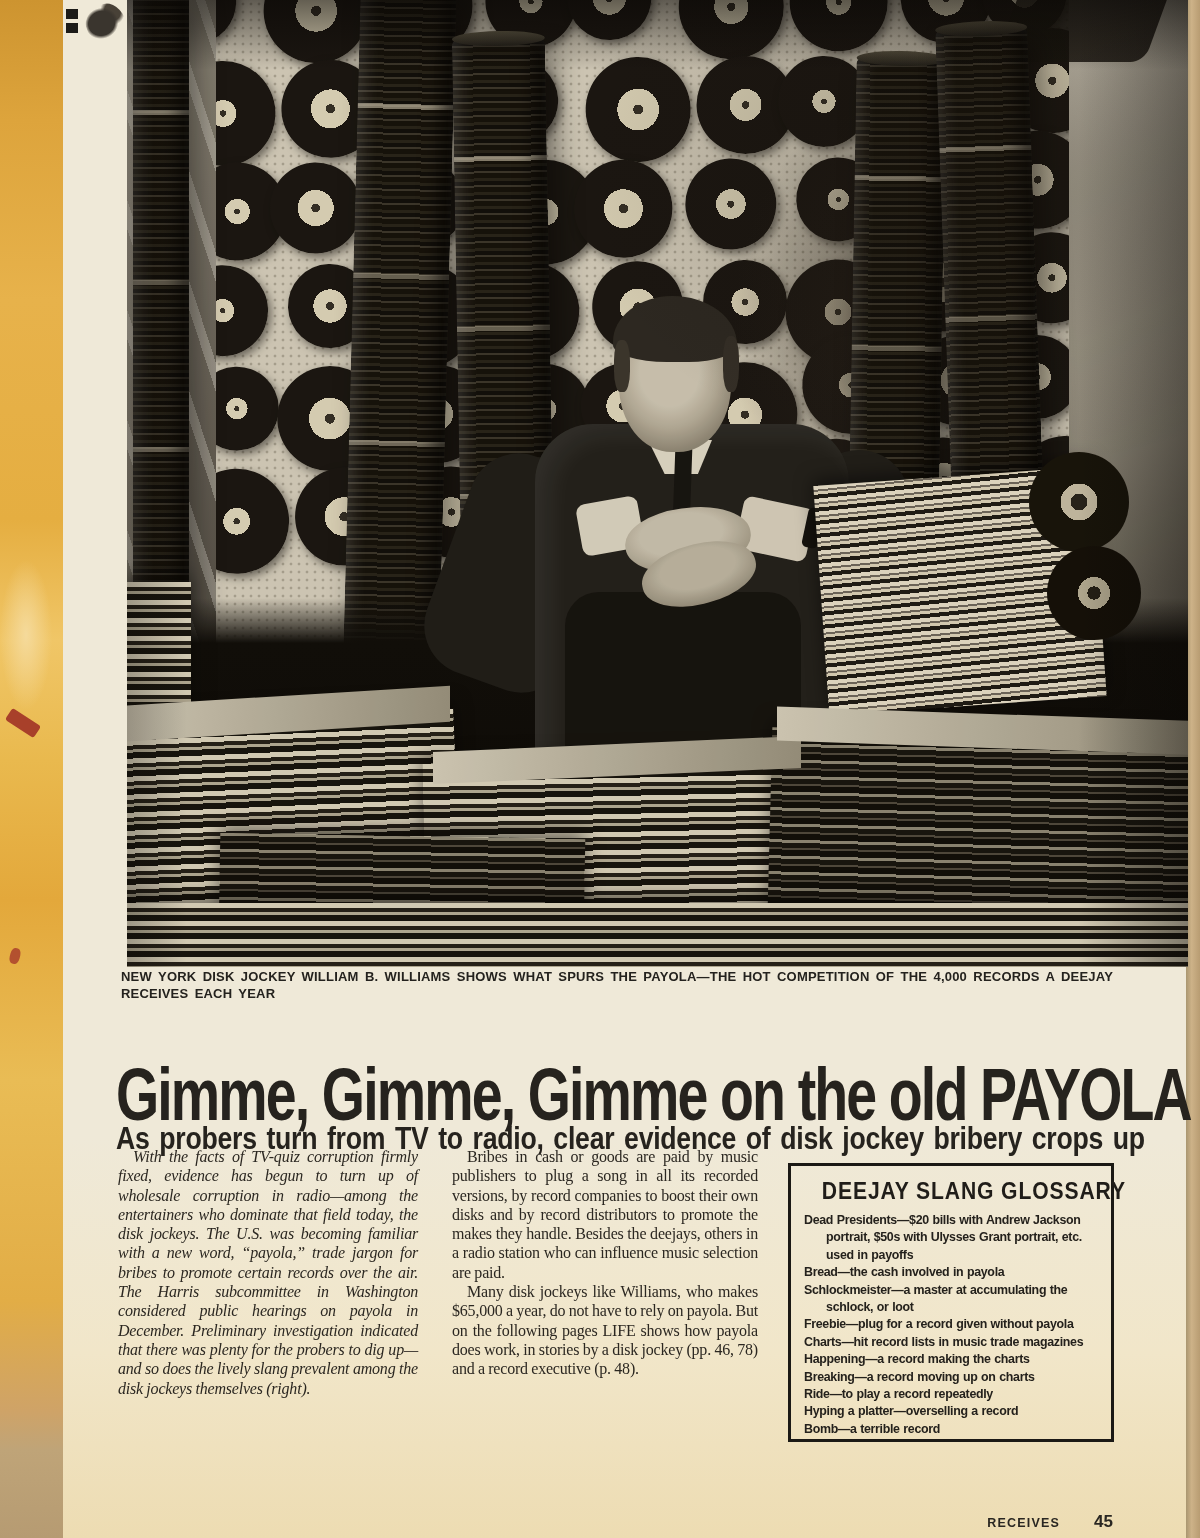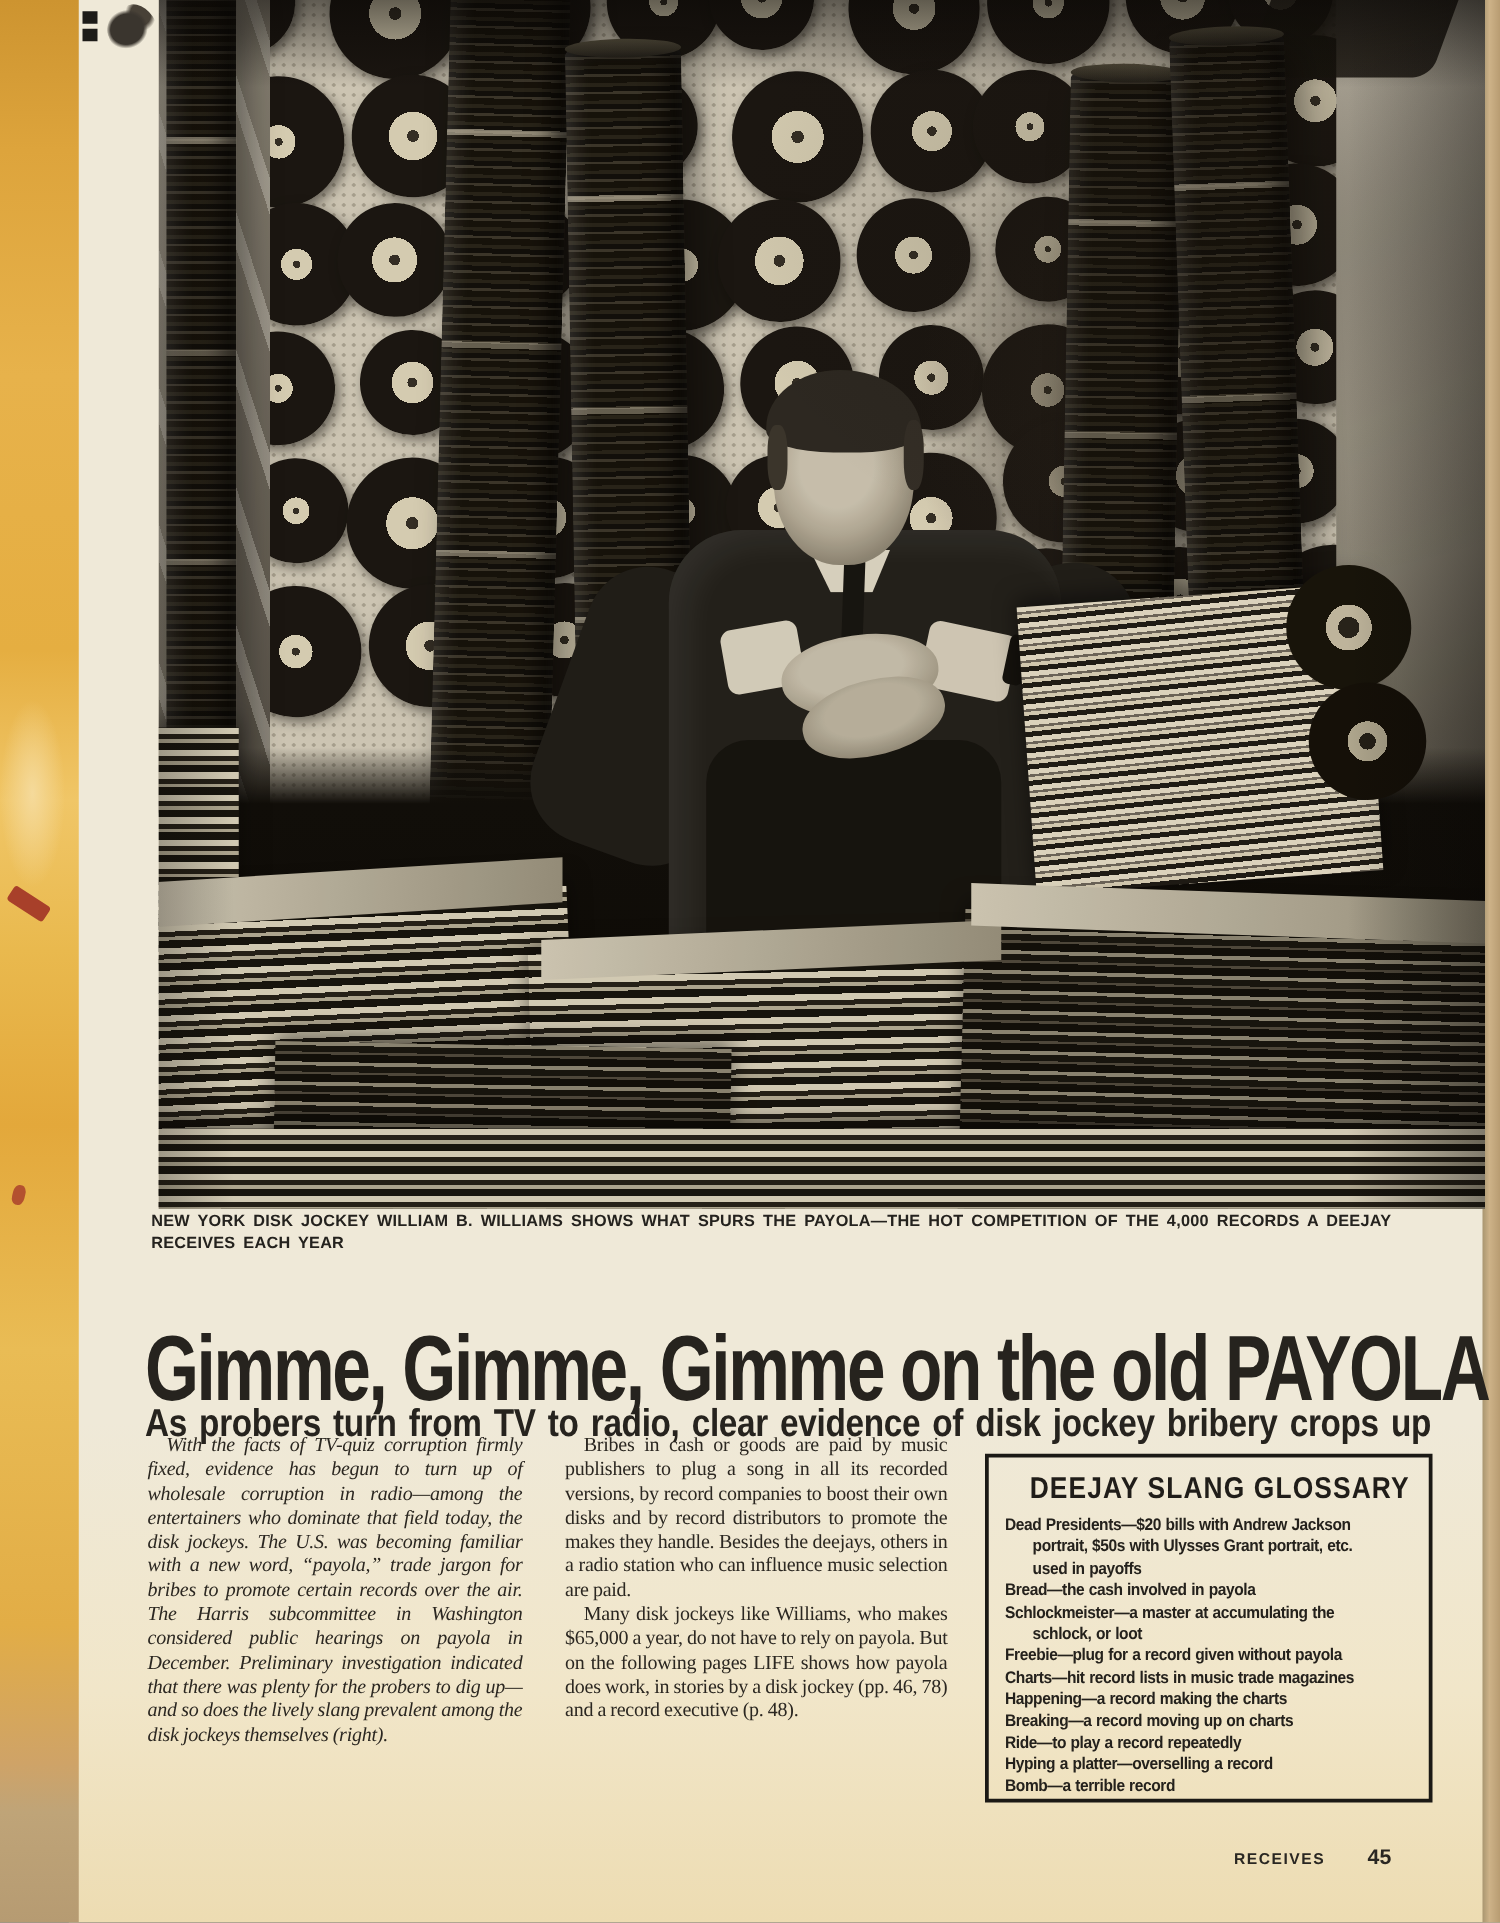--- a/index.html
+++ b/index.html
@@ -123,32 +123,32 @@
   .subhead{position:absolute;left:116px;top:1094px;white-space:nowrap;color:#26231e;
         font:bold 31px/38px "Liberation Sans",sans-serif;letter-spacing:-.3px;word-spacing:3px;
         transform:scaleX(.86);transform-origin:0 0;}
   .col{position:absolute;top:1147px;color:#2b2721;text-align:justify;
         font:16px/19.3px "Liberation Serif",serif;letter-spacing:-.2px;word-spacing:-.4px;}
   .col p{margin:0;}
   .col p.ind{text-indent:15px;}
   .col-left{left:118px;width:300px;font-style:italic;}
   .col-mid{left:452px;width:306px;}
 
-  .glossary{position:absolute;left:788px;top:1163px;width:358px;height:279px;
+  .glossary{position:absolute;left:788px;top:1163px;width:326px;height:279px;
         border:3px solid #1b1915;box-sizing:border-box;padding:9px 10px 0 13px;}
   .glossary h3{margin:2px 0 7px;text-align:center;color:#201d19;white-space:nowrap;
         font:bold 24px/27px "Liberation Sans",sans-serif;letter-spacing:1px;
         transform:scaleX(.88);transform-origin:center;}
   .entries{width:318px;transform:scaleX(.92);transform-origin:0 0;}
   .entry{margin:0;padding-left:24px;text-indent:-24px;color:#24211c;text-align:left;
         font:bold 13.5px/17.4px "Liberation Sans",sans-serif;letter-spacing:-.35px;word-spacing:.5px;}
 
   .footer{position:absolute;right:87px;top:1477px;display:flex;align-items:baseline;gap:34px;color:#2a2722;}
   .footer .cont{font:bold 12.5px/14px "Liberation Sans",sans-serif;letter-spacing:1.2px;}
-  .footer .pg{font:bold 17px/17px "Liberation Sans",sans-serif;}
+  .footer .pg{font:bold 17px/17px "Liberation Sans",sans-serif;margin-top:36px;}
 </style>
 </head>
 <body>
 
 <div class="page">
   <div class="page-right-edge"></div>
 </div>
 
 <div class="adjacent-strip">
   <div class="strip-light-patch"></div>

